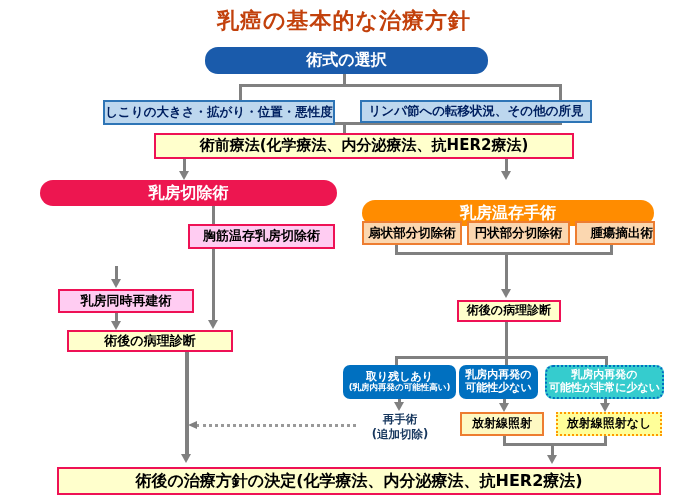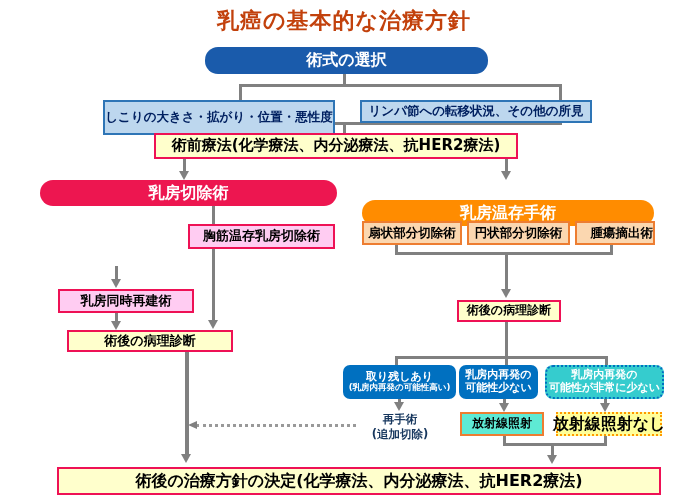--- a/index.html
+++ b/index.html
@@ -98,28 +98,28 @@
   <div class="hline" style="left:503px;top:443px;width:104px;height:3px;"></div>
   <div class="vline" style="left:551px;top:443px;width:3px;height:13px;"></div>
   <div class="arrow-down" style="left:547px;top:455px;"></div>
 
   <div class="title">乳癌の基本的な治療方針</div>
 
   <div class="box pill" style="left:205px;top:47px;width:283px;height:27px;background:#1A5BAB;font-size:16px;">
     <div>術式の選択</div>
   </div>
 
-  <div class="box cond" style="left:103px;top:100px;width:232px;height:35px;">
+  <div class="box cond" style="left:103px;top:100px;width:232px;height:25px;">
     <div>しこりの大きさ・拡がり・位置・悪性度</div>
   </div>
   <div class="box cond" style="left:360px;top:100px;width:232px;height:23px;">
     <div>リンパ節への転移状況、その他の所見</div>
   </div>
 
-  <div class="box yellowbox" style="left:154px;top:133px;width:364px;height:26px;font-size:15px;">
+  <div class="box yellowbox" style="left:154px;top:133px;width:420px;height:26px;font-size:15px;">
     <div>術前療法(化学療法、内分泌療法、抗HER2療法)</div>
   </div>
 
   <div class="box pill" style="left:40px;top:180px;width:297px;height:26px;background:#ED1650;font-size:16px;">
     <div>乳房切除術</div>
   </div>
   <div class="box pill" style="left:362px;top:180px;width:292px;height:26px;background:#FF8C00;font-size:16px;margin-top:20px;">
     <div>乳房温存手術</div>
   </div>
 
@@ -160,24 +160,24 @@
   <div class="box" style="left:545px;top:365px;width:119px;height:34px;background:#35CCCE;border:2px dotted #0070C0;border-radius:8px;color:#fff;font-size:11px;">
     <div>乳房内再発の</div>
     <div>可能性が非常に少ない</div>
   </div>
 
   <div class="freetext" style="left:355px;top:412px;width:90px;font-size:11.5px;">
     <div>再手術</div>
     <div>(追加切除)</div>
   </div>
 
-  <div class="box" style="left:460px;top:412px;width:84px;height:24px;background:#5eead4;border:2px solid #ED7D31;font-size:12px;color:#000;">
+  <div class="box" style="left:460px;top:412px;width:84px;height:24px;background:#fef9c3;border:2px solid #ED7D31;font-size:12px;color:#000;">
     <div>放射線照射</div>
   </div>
-  <div class="box" style="left:556px;top:412px;width:106px;height:24px;background:#FFFF99;border:2px dotted #FF9900;font-size:16px;color:#000;">
+  <div class="box" style="left:556px;top:412px;width:106px;height:24px;background:#FFFF99;border:2px dotted #FF9900;font-size:12px;color:#000;">
     <div>放射線照射なし</div>
   </div>
 
   <div class="box yellowbox" style="left:57px;top:467px;width:604px;height:28px;font-size:16px;">
     <div>術後の治療方針の決定(化学療法、内分泌療法、抗HER2療法)</div>
   </div>
 
 </div>
 
 </body></html>

